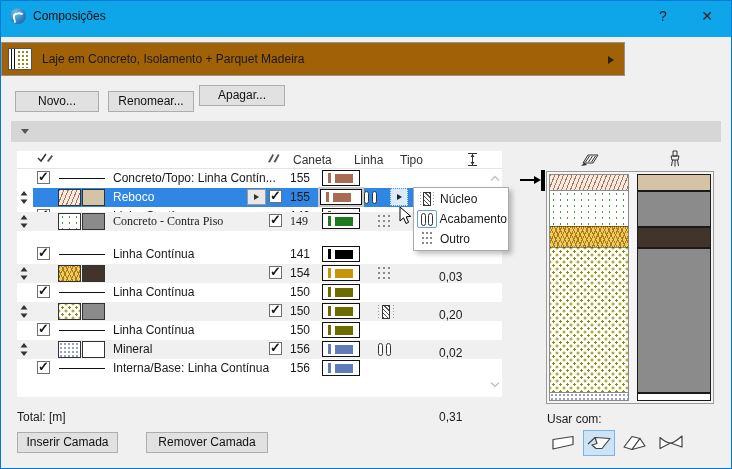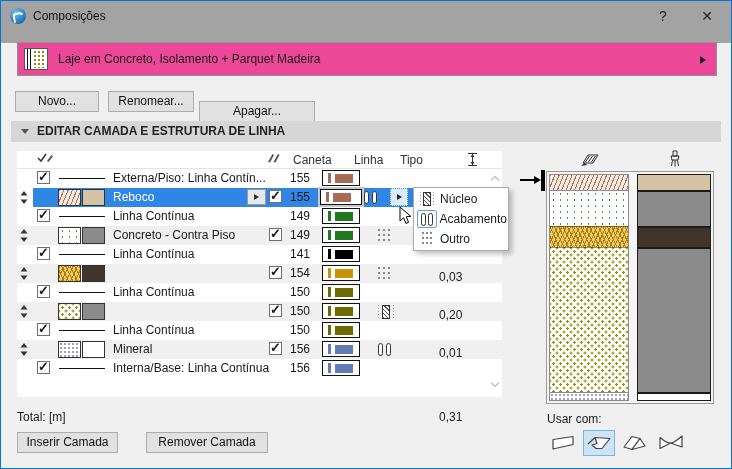--- a/index.html
+++ b/index.html
@@ -1,42 +1,42 @@
 <!DOCTYPE html>
 <html style="--sel: #2F86E5; --winborder: #0078D7;"><head>
 <meta charset="utf-8">
 <style>
   *{box-sizing:border-box;margin:0;padding:0}
   html,body{width:732px;height:469px;font-family:"Liberation Sans",sans-serif;font-size:12px;color:#1a1a1a;background:#fff}
   .window{position:relative;width:732px;height:469px;background:#F0F0F0;border:1px solid var(--winborder);overflow:hidden}
 
   
-  .titlebar{position:absolute;left:0;top:0;right:0;height:42px;background:#a3a3a3}
+  .titlebar{position:absolute;left:0;top:0;right:0;height:36px;background:#0ea5e9}
   .app-icon{position:absolute;left:9px;top:7px;width:16px;height:16px;border-radius:50%;
     background:radial-gradient(circle at 35% 30%,#7cc0ec 0%,#2f82c4 55%,#14568e 100%)}
   .app-icon::after{content:'';position:absolute;left:3px;top:4px;width:9px;height:7px;border:2px solid #fff;
     border-color:#fff transparent transparent #fff;border-radius:60% 100% 20% 40%;transform:rotate(-12deg)}
   .title-text{position:absolute;left:32px;top:0;line-height:30px;color:#111}
   .tbtn{position:absolute;top:0;width:36px;height:30px;text-align:center;line-height:30px;font-size:14px;color:#222;cursor:default}
   .tbtn.help{right:50px}.tbtn.close{right:6px}
 
   
-  .selector{position:absolute;left:16px;top:41px;width:700px;height:34px;background:#ec4899;border:1px solid #919191}
+  .selector{position:absolute;left:0;top:41px;width:624px;height:34px;background:#a16207;border:1px solid #919191}
   .thumb{position:absolute;left:6px;top:5px;width:24px;height:22px;border:1px solid #555;background:#fff}
   .thumb::before{content:'';position:absolute;left:2px;top:0;bottom:0;width:1px;background:#111;box-shadow:3px 0 0 #111}
   .thumb::after{content:'';position:absolute;left:8px;right:1px;top:1px;bottom:1px;
     background-image:radial-gradient(#9a8a1a 1px,transparent 1.1px);background-size:4px 4px}
   .selector .sel-label{position:absolute;left:40px;top:0;line-height:32px}
   .tri-right{position:absolute;right:10px;top:13px;width:0;height:0;border-left:6px solid #222;border-top:4px solid transparent;border-bottom:4px solid transparent}
 
   
   .btn{position:absolute;height:21px;background:#E1E1E1;border:1px solid #ADADAD;text-align:center;line-height:19px;color:#111}
   .btn.novo{left:14px;top:90px;width:84px}
   .btn.renomear{left:107px;top:90px;width:86px}
-  .btn.apagar{left:198px;top:100px;width:116px}
+  .btn.apagar{left:198px;top:84px;width:86px}
   .btn.inserir{left:16px;top:431px;width:101px}
   .btn.remover{left:145px;top:431px;width:122px}
 
   
   .sectionbar{position:absolute;left:10px;right:10px;top:120px;height:21px;background:#D6D6D6;line-height:21px}
   .sectionbar .tri-down{position:absolute;left:10px;top:8px;width:0;height:0;border-top:5px solid #555;border-left:4px solid transparent;border-right:4px solid transparent}
   .sectionbar .sec-title{position:absolute;left:26px;font-weight:bold;color:#222}
 
   
   .table{position:absolute;left:16px;top:150px;width:485px;height:246px;background:#fff}
@@ -125,21 +125,20 @@
     <span class="sel-label">Laje em Concreto, Isolamento + Parquet Madeira</span>
     <span class="tri-right"></span>
   </div>
 
   <div class="btn novo">Novo...</div>
   <div class="btn renomear">Renomear...</div>
   <div class="btn apagar">Apagar...</div>
 
   <div class="sectionbar">
     <span class="tri-down"></span>
-    <span class="sec-title">EDITAR CAMADA E ESTRUTURA DE LINHA</span>
   </div>
 
   <div class="table">
     <div class="thead">
       <span class="h h-check">
         <svg width="16" height="12">
             <path d="M1 6 L4 9 L9 2" stroke="#333" fill="none" stroke-width="1.5"></path>
             <path d="M10 9 L14.5 3 L16 4.2 L11.5 10 Z" fill="#555"></path>
           </svg>
       </span>
@@ -157,21 +156,21 @@
             <path d="M1 1.5 H10 M1 13.5 H10 M5.5 1.5 V13.5" stroke="#333" fill="none"></path>
             <path d="M5.5 2 L3.5 5 H7.5 Z" fill="#333"></path>
             <path d="M5.5 13 L3.5 10 H7.5 Z" fill="#333"></path>
           </svg>
       </span>
     </div>
     <div class="rows" id="rows">
         <div class="trow" style="top: 0px;">
           <span class="cb cb-sep checked"></span>
           <span class="sepline"></span>
-          <span class="lbl lbl-sep">Externa/Piso: Linha Contín...</span>
+          <span class="lbl lbl-sep">Concreto/Topo: Linha Contín...</span>
           <span class="pen">155</span>
           <span class="linebtn">
             <span class="lb-bar" style="background:#A96B52"></span>
             <span class="lb-rect" style="background:#A96B52"></span>
           </span>
         </div>
         <div class="trow sel" style="top: 19px;">
           <span class="drag"><svg width="8" height="13">
               <path d="M4 0 L7.5 4.5 H0.5 Z" fill="#333"></path>
               <path d="M4 13 L0.5 8.5 H7.5 Z" fill="#333"></path>
@@ -195,21 +194,21 @@
         <div class="trow" style="top: 38px;">
           <span class="cb cb-sep checked"></span>
           <span class="sepline"></span>
           <span class="lbl lbl-sep">Linha Contínua</span>
           <span class="pen">149</span>
           <span class="linebtn">
             <span class="lb-bar" style="background:#1F7A1F"></span>
             <span class="lb-rect" style="background:#1F7A1F"></span>
           </span>
         </div>
-        <div class="trow shade" style="top: 57px;">
+        <div class="trow shade" style="top: 43px; font-family: Liberation Serif, serif;">
           <span class="drag"><svg width="8" height="13">
               <path d="M4 0 L7.5 4.5 H0.5 Z" fill="#333"></path>
               <path d="M4 13 L0.5 8.5 H7.5 Z" fill="#333"></path>
             </svg></span>
           <span class="sw sw1 pat-greendots"></span>
           <span class="sw sw2" style="background: rgb(139, 139, 139);"></span>
           <span class="lbl">Concreto - Contra Piso</span>
           <span class="cb cb-vis checked"></span>
           <span class="pen">149</span>
           <span class="linebtn">
@@ -303,21 +302,21 @@
           <span class="cb cb-vis checked"></span>
           <span class="pen">156</span>
           <span class="linebtn">
             <span class="lb-bar" style="background:#5F7CB8"></span>
             <span class="lb-rect" style="background:#5F7CB8"></span>
           </span>
           <span class="ti">
             <span class="ti-pill"></span>
             <span class="ti-pill"></span>
           </span>
-          <span class="th">0,01</span>
+          <span class="th">0,02</span>
         </div>
         <div class="trow" style="top: 190px;">
           <span class="cb cb-sep checked"></span>
           <span class="sepline"></span>
           <span class="lbl lbl-sep">Interna/Base: Linha Contínua</span>
           <span class="pen">156</span>
           <span class="linebtn">
             <span class="lb-bar" style="background:#5F7CB8"></span>
             <span class="lb-rect" style="background:#5F7CB8"></span>
           </span>

